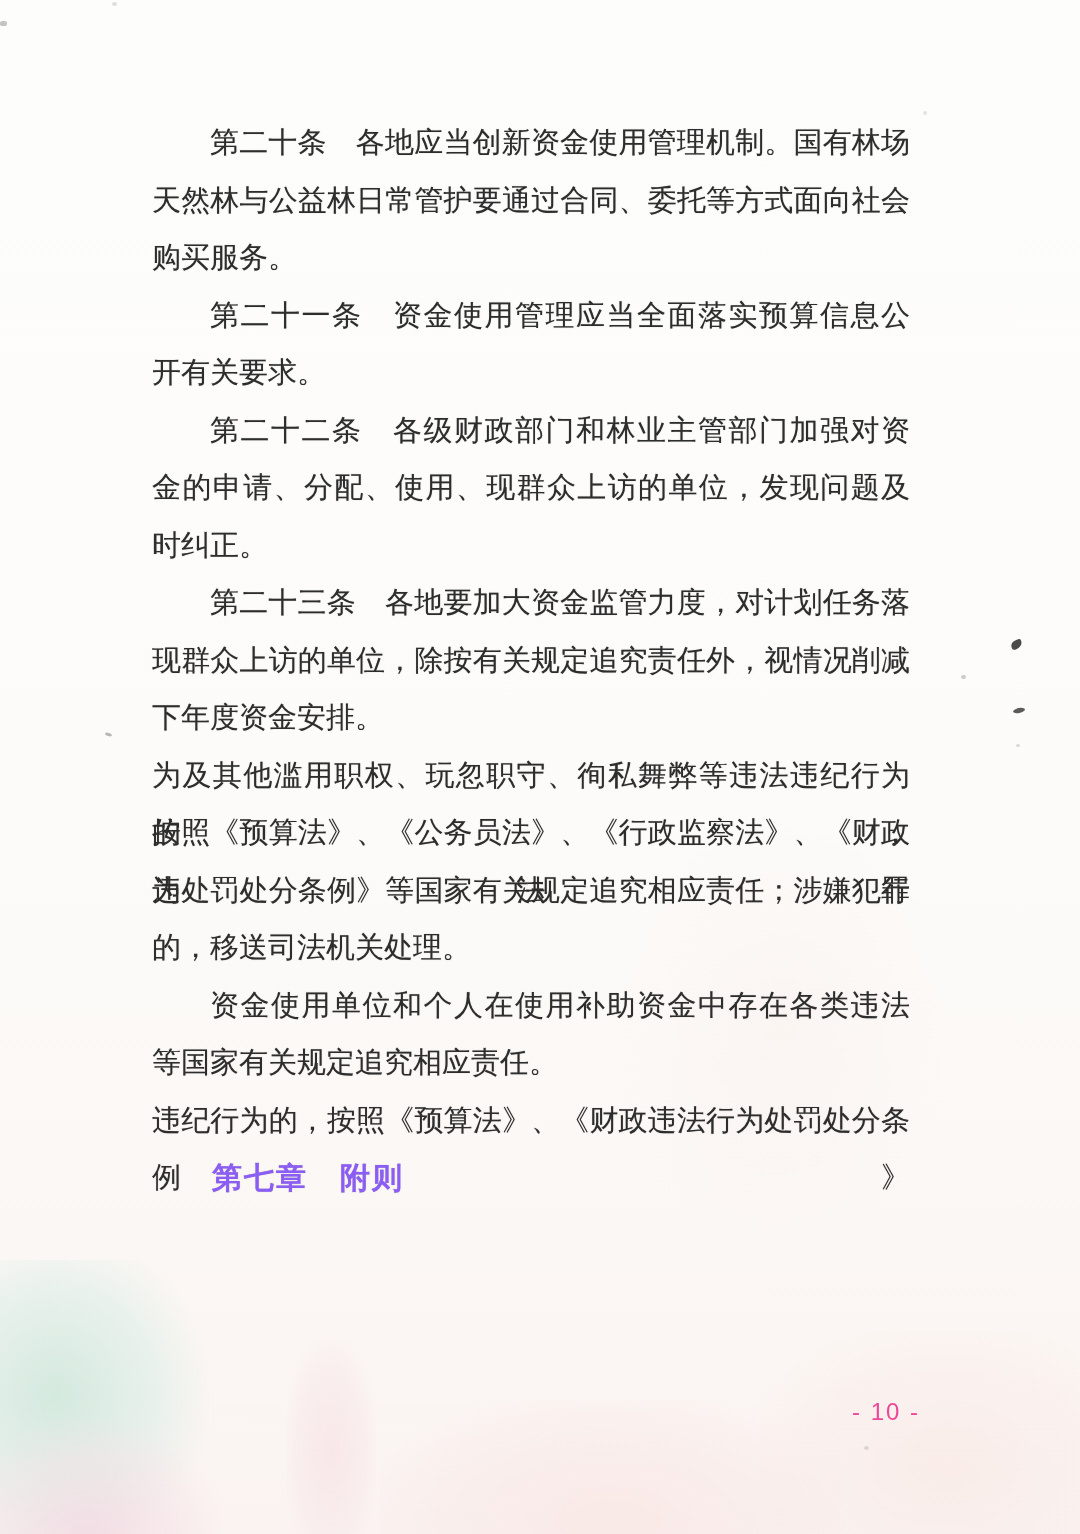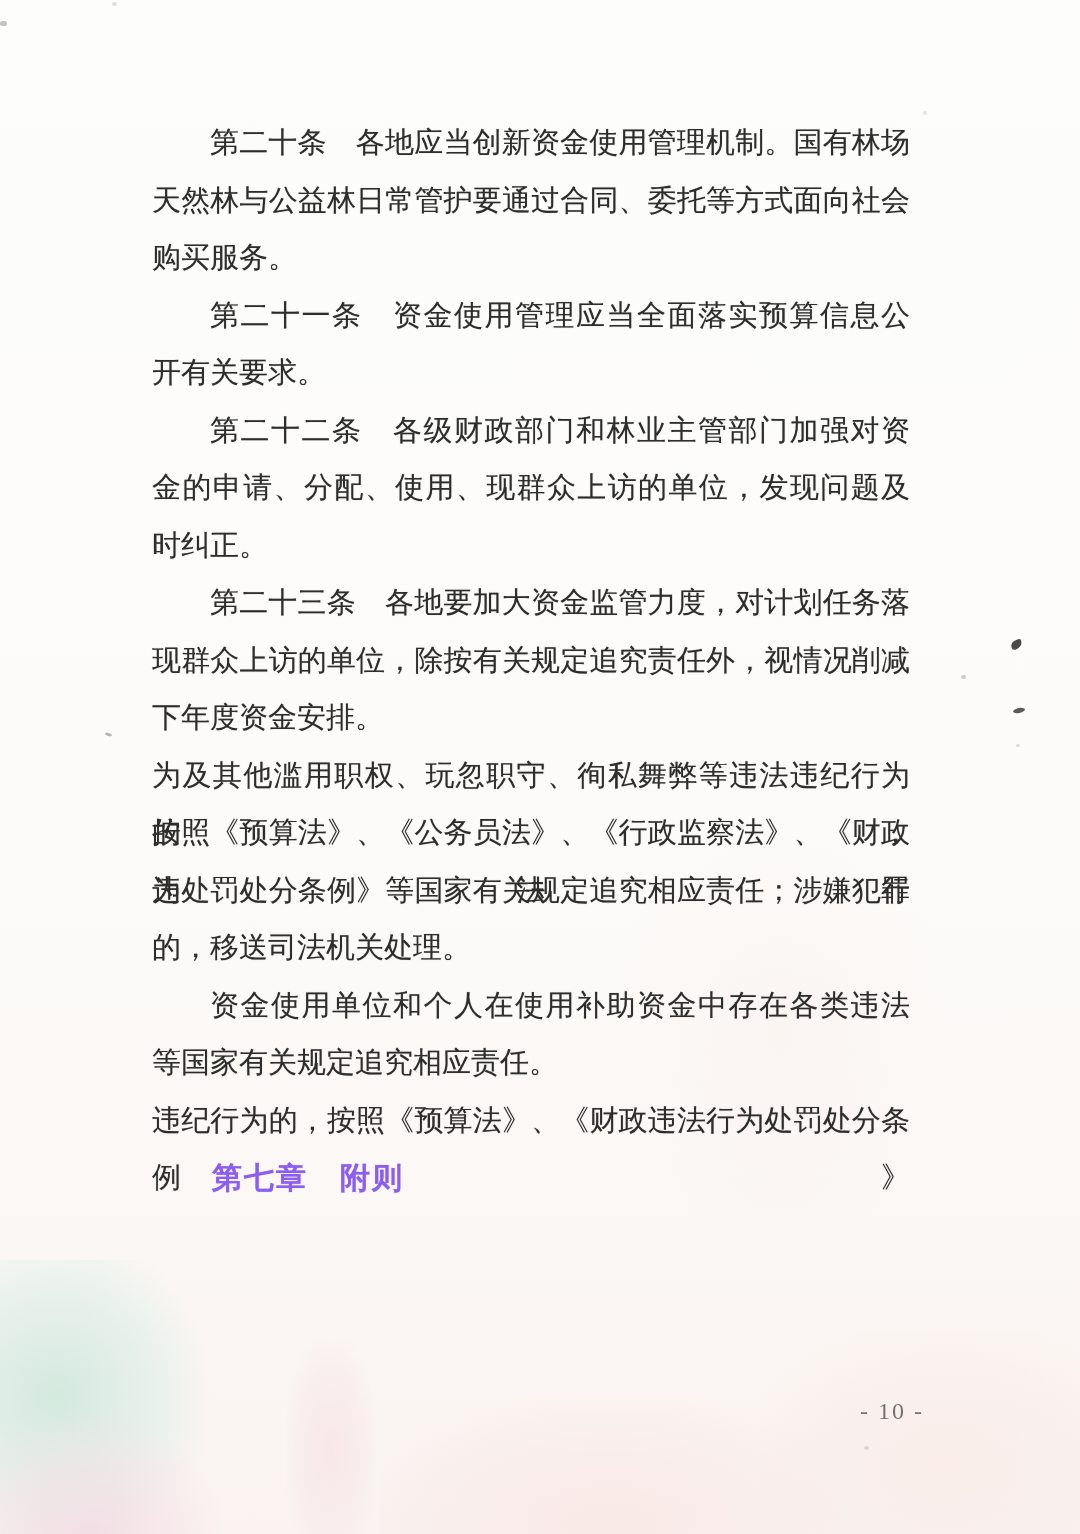--- a/index.html
+++ b/index.html
@@ -79,24 +79,24 @@
     text-indent: 2em;
     letter-spacing: 2px;
     color: #8b5cf6;
   }
   .page-number {
     position: absolute;
     top: 1398px;
     left: 852px;
     width: 80px;
     font-size: 24px;
-    color: #737373;
+    color: #ec4899;
     letter-spacing: 2px;
-    text-align: center;
-    font-family: Liberation Serif, serif;
+    text-align: left;
+    font-family: Liberation Sans, sans-serif;
   }
 </style>
 </head>
 <body>
 
 <div class="blob blob-teal"></div>
 <div class="blob blob-pink-bl"></div>
 <div class="blob blob-pink-col"></div>
 <div class="blob blob-pink-bottom"></div>
 <div class="blob blob-pink-right"></div>

